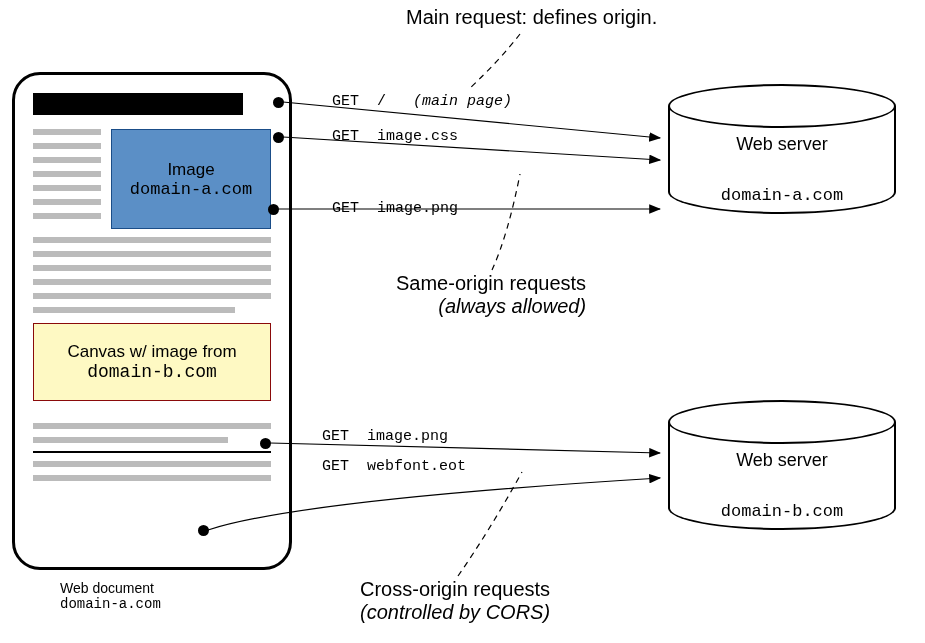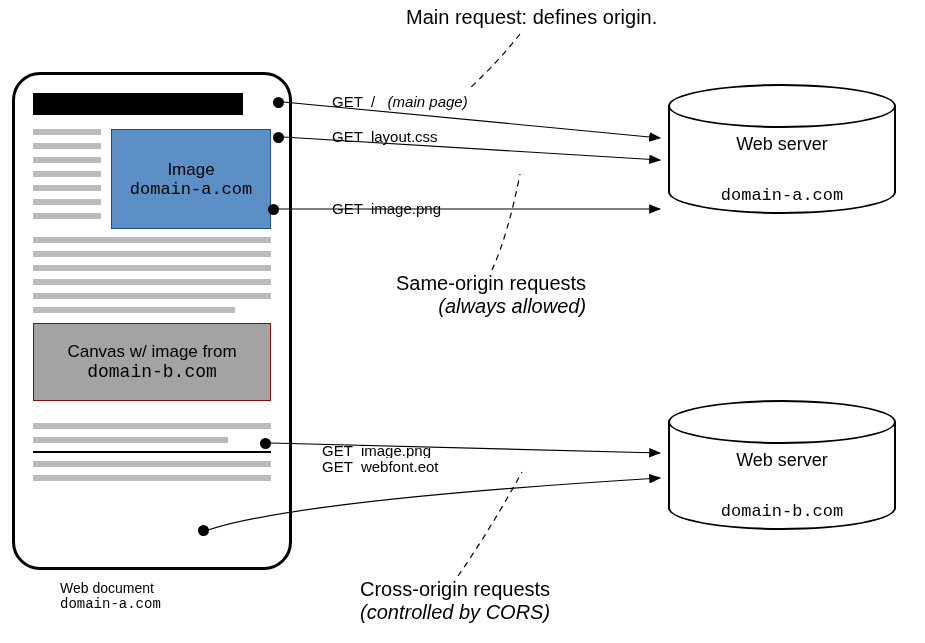--- a/index.html
+++ b/index.html
@@ -50,21 +50,21 @@
     justify-content: center;
     font-size: 17px;
   }
   .image-box .lbl { font-family: inherit; }
   .image-box .dom { font-family: "Courier New", monospace; font-size: 17px; }
   .side-lines { margin-right: 170px; }
   .side-lines .textline { width: 100%; }
 
   .canvas-box {
     width: 100%; height: 78px;
-    background: #a3a3a3;
+    background: #fef9c3;
     border: 1px solid #8a0a0a;
     display: flex; flex-direction: column;
     align-items: center; justify-content: center;
     font-size: 17px;
     margin: 10px 0 22px 0;
   }
   .canvas-box .lbl { font-family: inherit; }
   .canvas-box .dom { font-family: "Courier New", monospace; font-size: 18px; }
   .divider {
     width: 100%; height: 2px;
@@ -112,21 +112,21 @@
     align-items: center;
     justify-content: center;
     padding-top: 20px;
     font-size: 18px;
     gap: 31px;
   }
   .cyl-body .dom { font-family: "Courier New", monospace; font-size: 17px; }
 
   
   .req {
-    font-family: Liberation Sans, sans-serif;
+    font-family: Liberation Mono, monospace;
     font-size: 15px;
     white-space: nowrap;
     background: #fff;
     padding: 0 2px;
   }
   .req .note { font-style: italic; }
 
   
   .annot {
     font-size: 20px;
@@ -208,27 +208,27 @@
   <div class="abs dot" style="left:260px; top:438px;"></div>
   <div class="abs dot" style="left:198px; top:525px;"></div>
 
   <div class="abs req" style="left:330px; top:93px;">
     <span>GET</span>
     &nbsp;<span>/</span>
     &nbsp;&nbsp;<span class="note">(main page)</span>
   </div>
   <div class="abs req" style="left:330px; top:128px;">
     <span>GET</span>
-    &nbsp;<span>layout.css</span>
+    &nbsp;<span>image.css</span>
   </div>
   <div class="abs req" style="left:330px; top:200px;">
     <span>GET</span>
     &nbsp;<span>image.png</span>
   </div>
-  <div class="abs req" style="left:320px; top:442px;">
+  <div class="abs req" style="left:320px; top:428px;">
     <span>GET</span>
     &nbsp;<span>image.png</span>
   </div>
   <div class="abs req" style="left:320px; top:458px;">
     <span>GET</span>
     &nbsp;<span>webfont.eot</span>
   </div>
 
   <div class="abs annot" style="left:396px; top:272px;">
     <div>Same-origin requests</div>

